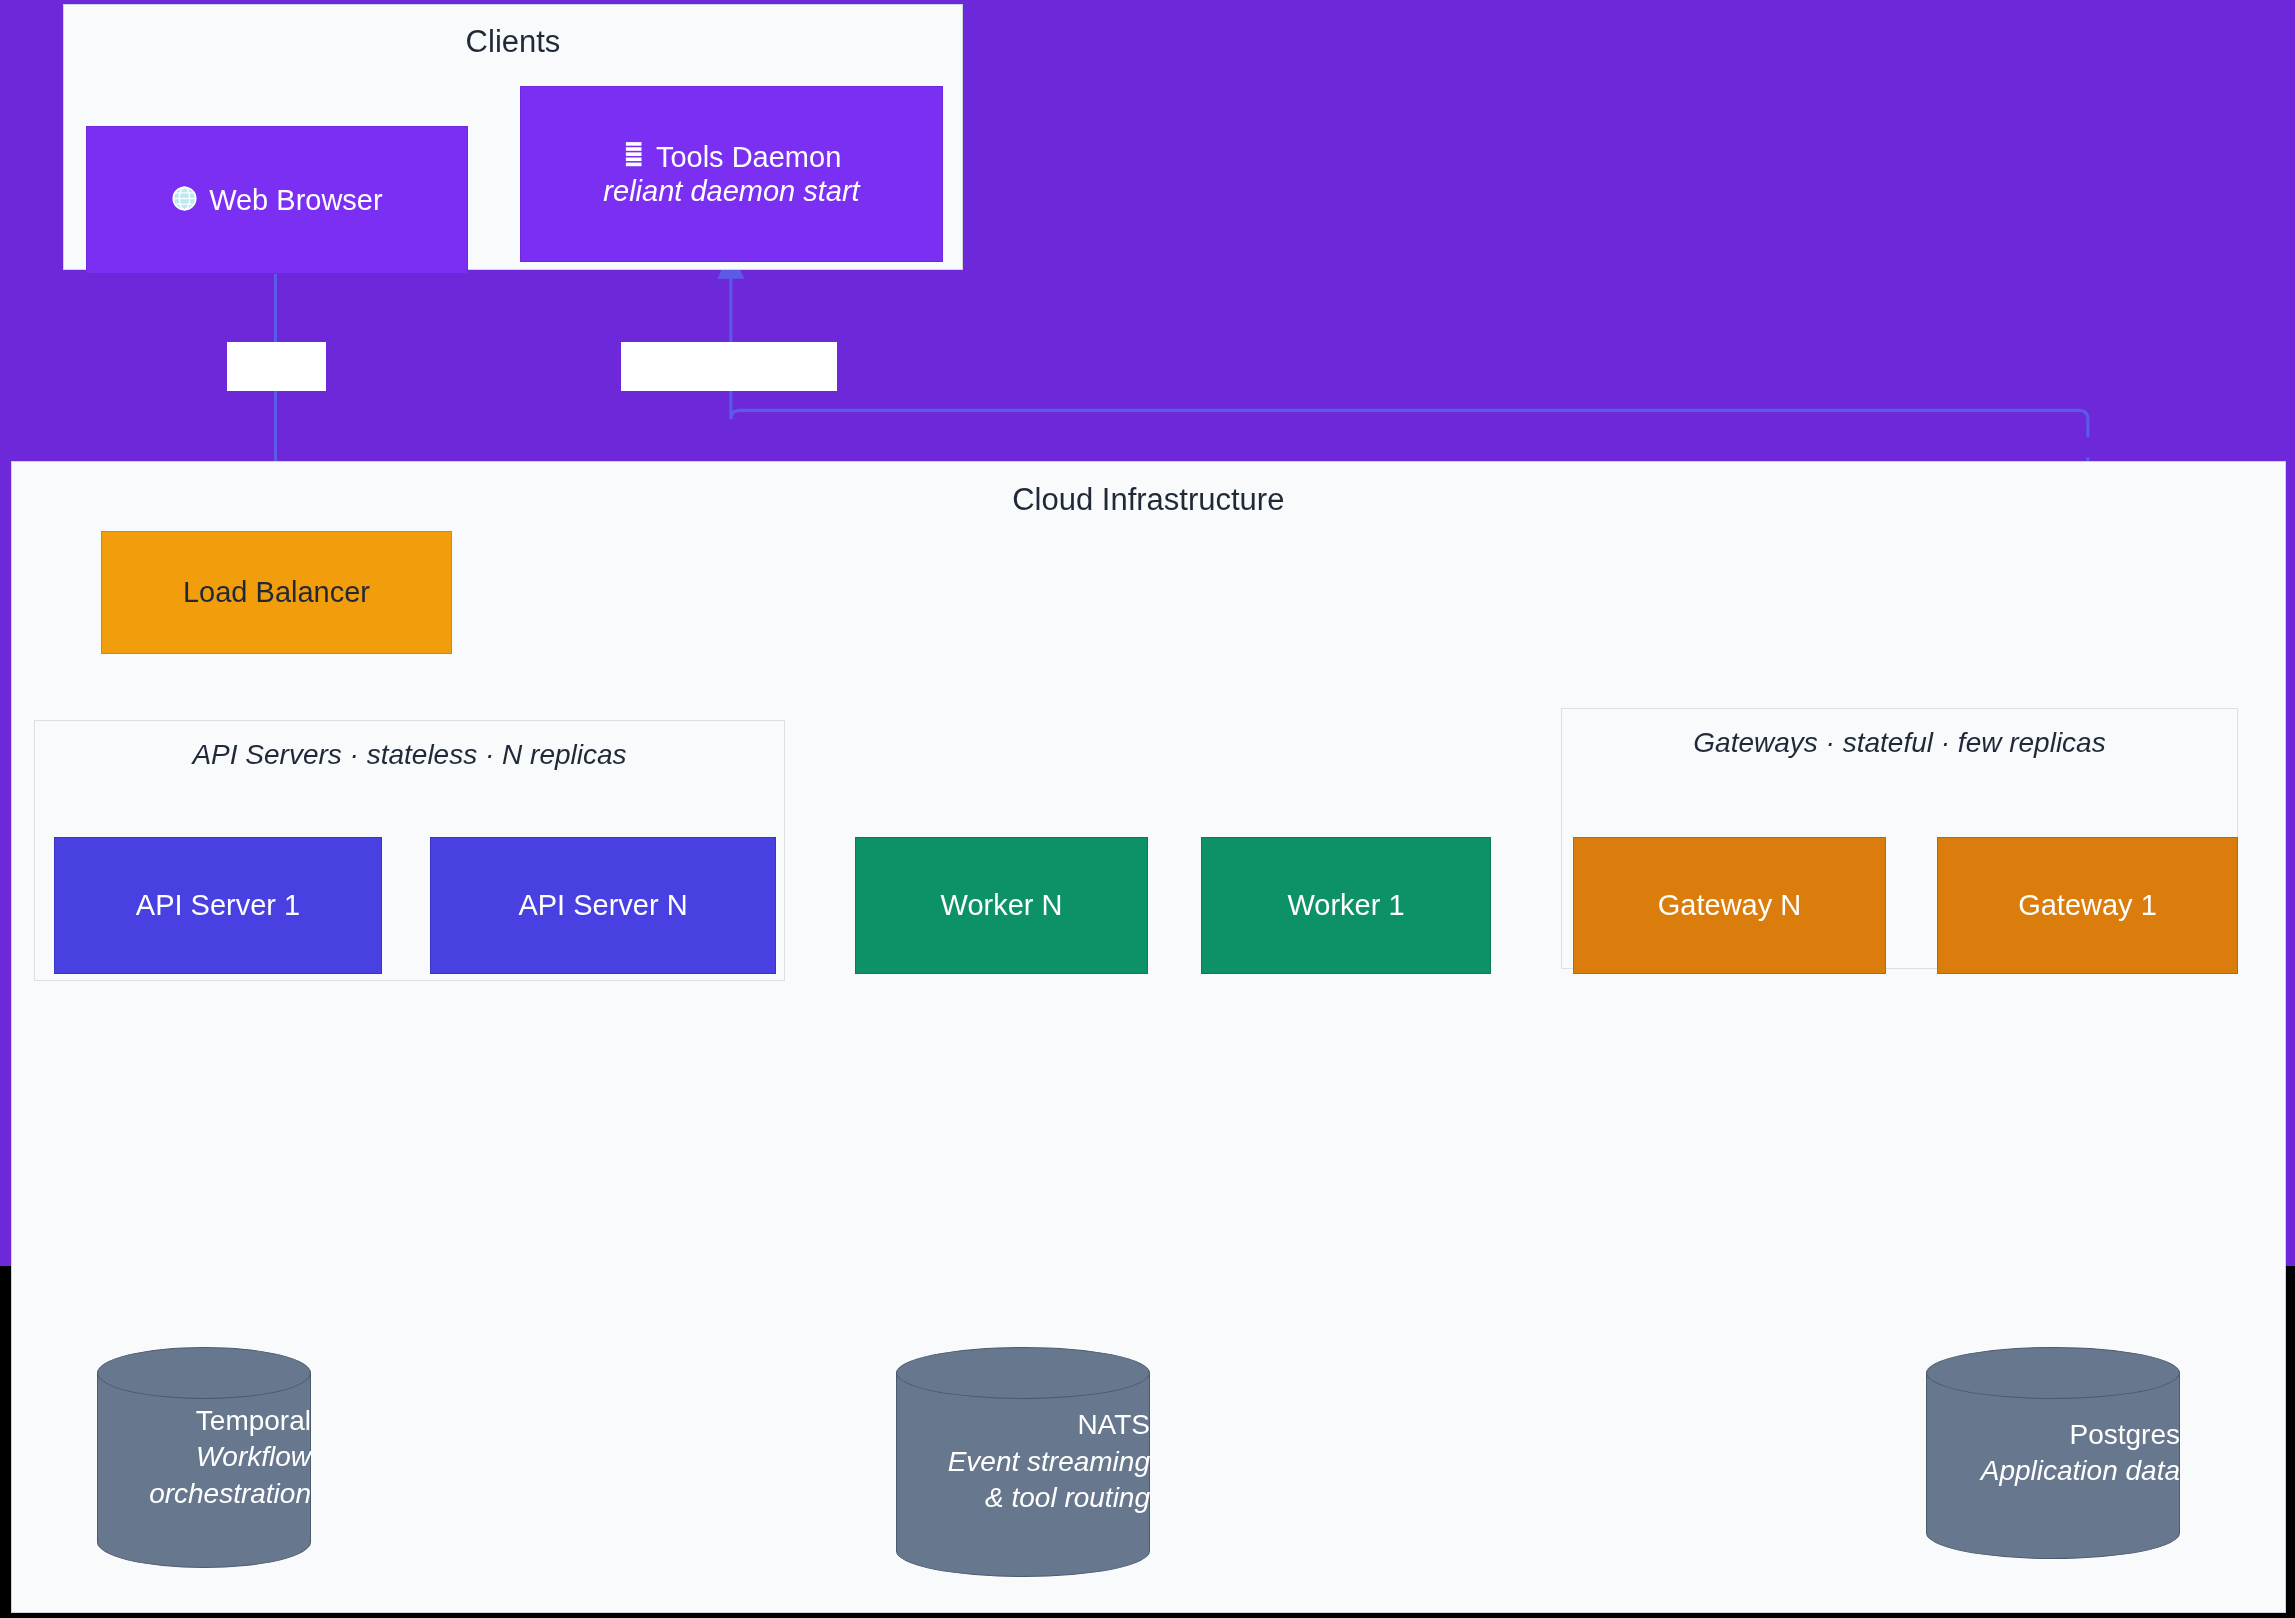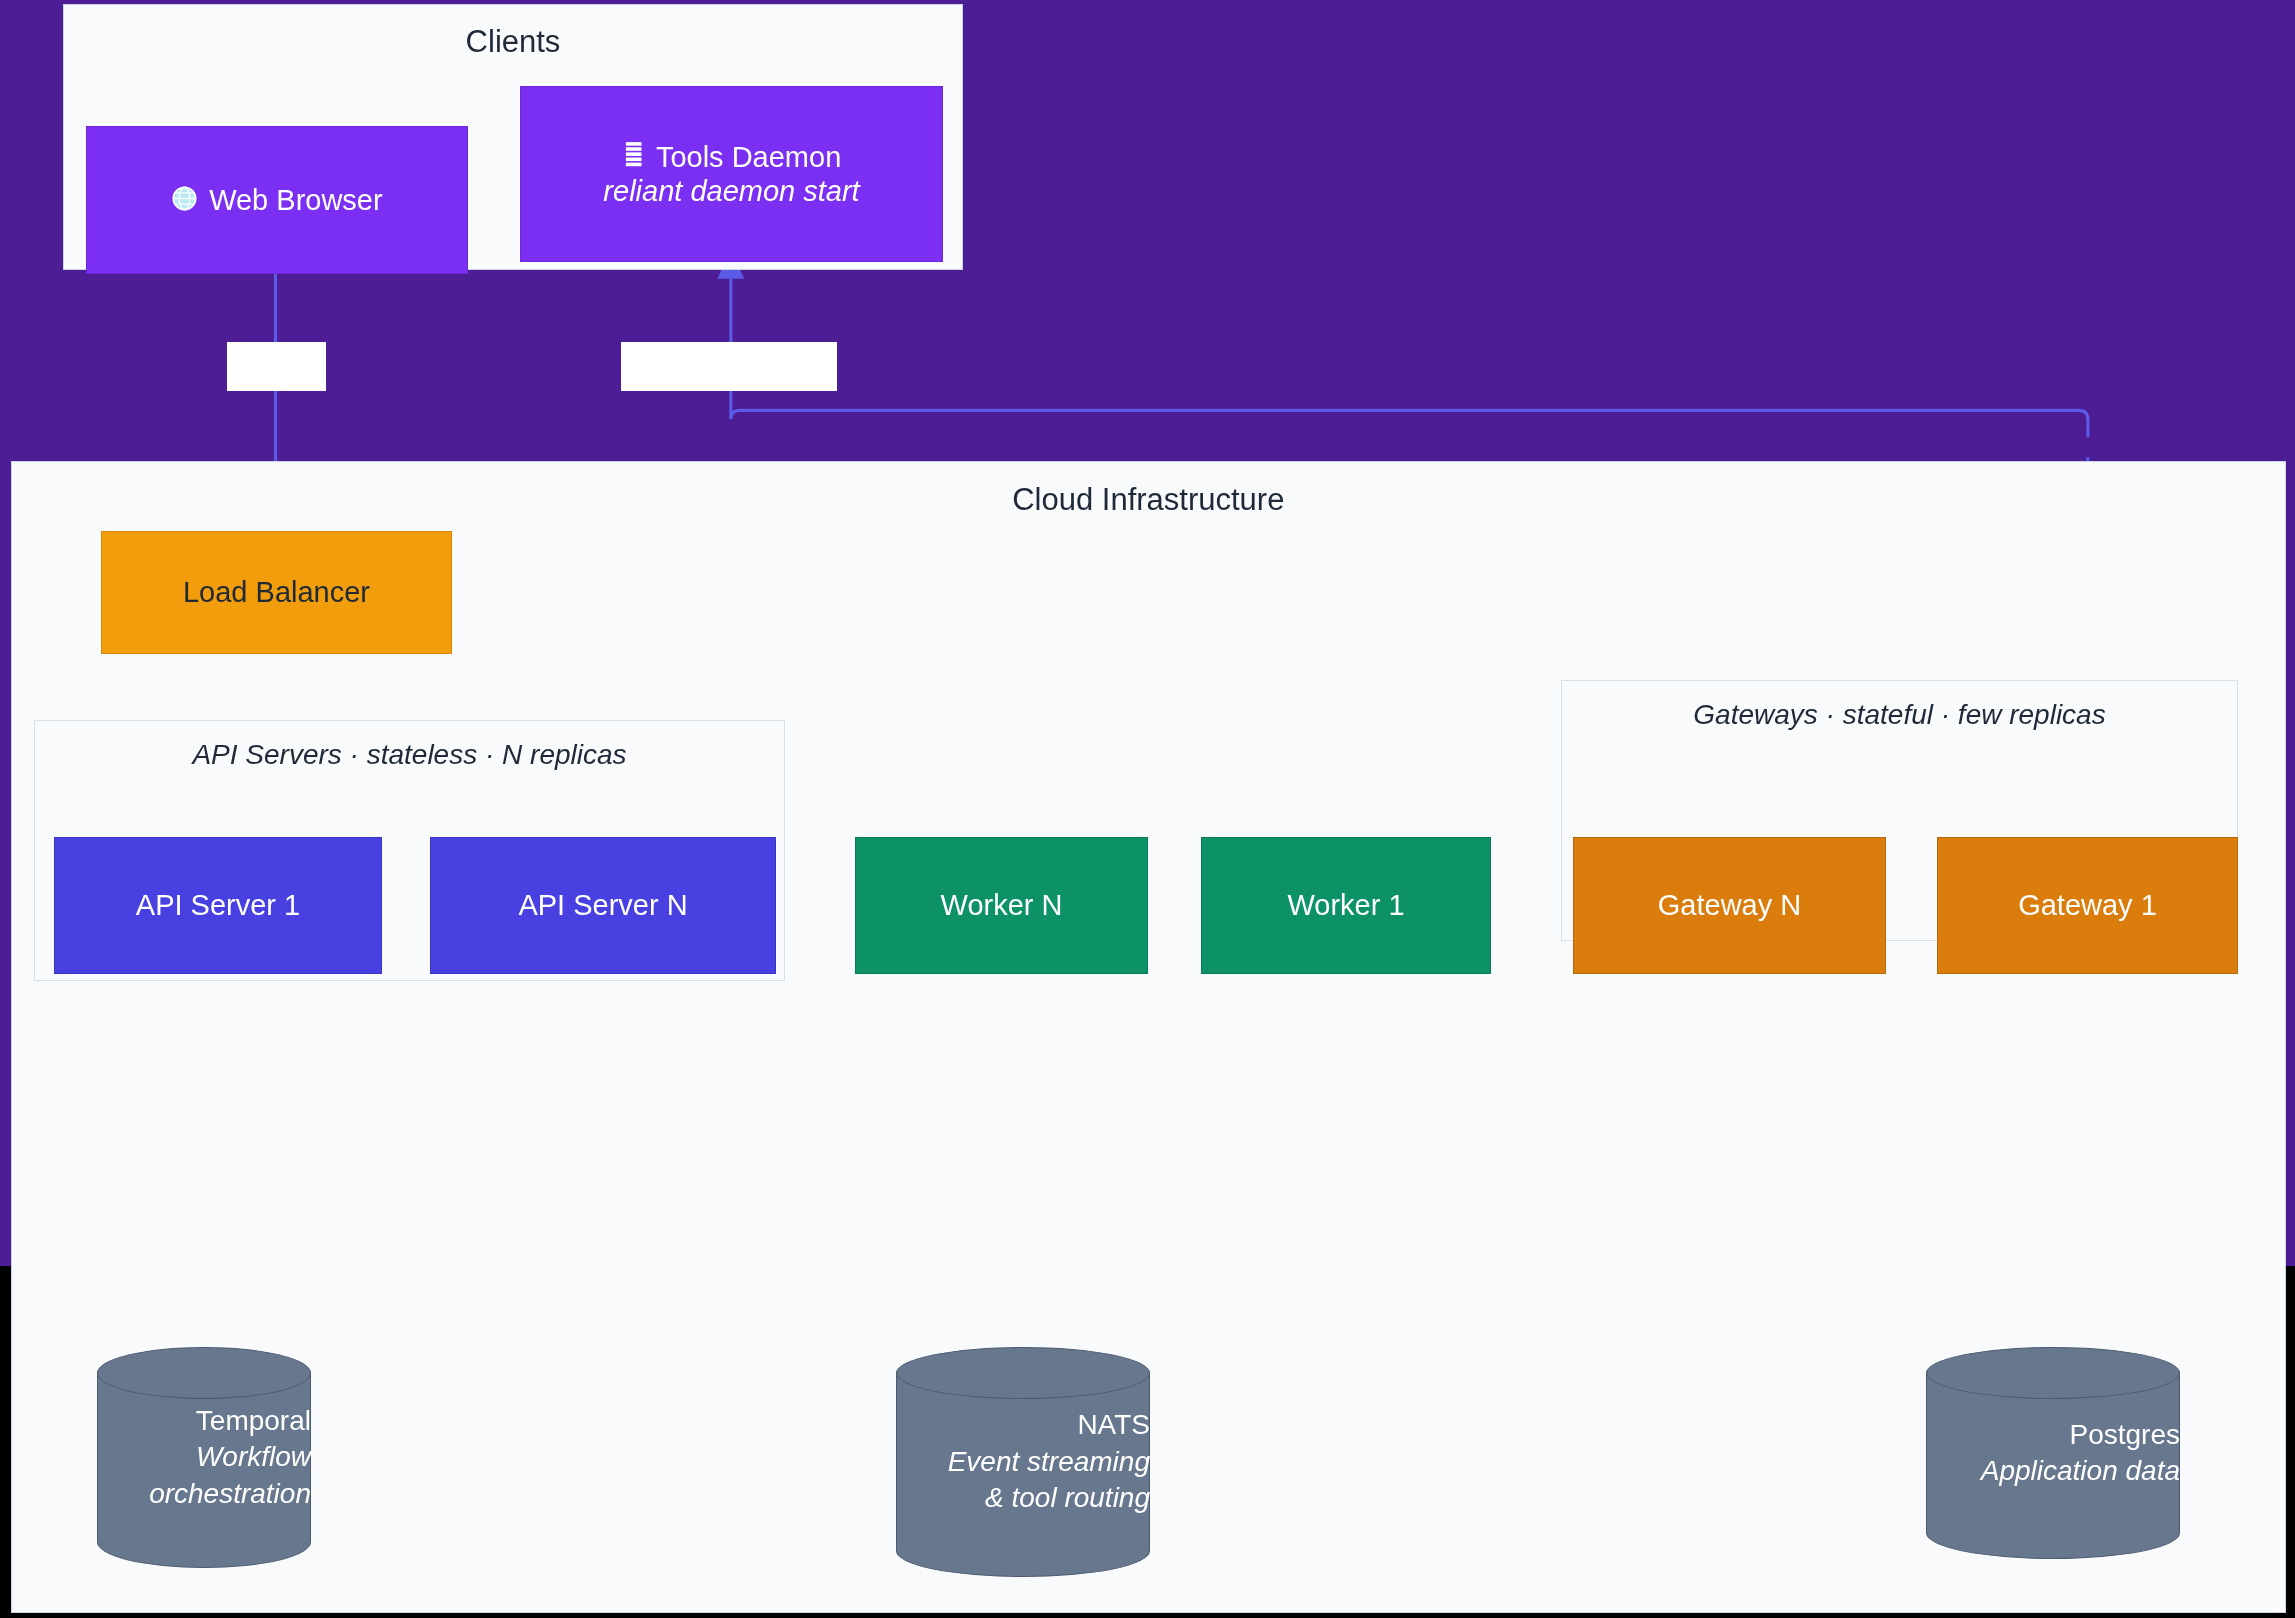--- a/index.html
+++ b/index.html
@@ -1,18 +1,18 @@
 <!DOCTYPE html>
 <html style="font-size:14.4px"><head>
 <meta charset="utf-8">
 <style>
   html,body{margin:0;padding:0;background:#000;}
   body{width:2295px;height:1618px;overflow:hidden;
        font-family:"Liberation Sans","DejaVu Sans",sans-serif;}
-  #stage{position:relative;width:2295px;height:1266px;background:#4c1d95;}
+  #stage{position:relative;width:2295px;height:1266px;background:#6d28d9;}
   svg#wires{position:absolute;left:0;top:0;width:2295px;height:1618px;pointer-events:none;}
 
   .group-box{position:absolute;background:#F8FAFC;border:1.8px solid #CBD5E1;box-sizing:border-box;}
   .group-title{position:absolute;width:100%;text-align:center;color:#1F2937;
                font-size:31px;line-height:1;white-space:nowrap;}
   .sub-box{position:absolute;background:#F8FAFC;border:1.8px solid #D8E0E8;box-sizing:border-box;}
   .sub-title{position:absolute;width:100%;text-align:center;color:#1F2937;
              font-size:28px;line-height:1;white-space:nowrap;font-style:italic;}
 
   .node{position:absolute;box-sizing:border-box;display:flex;flex-direction:column;
@@ -171,21 +171,21 @@
     <div class="ln1">API Server N</div>
   </div>
 
   <div class="node n-green" style="left:855px;top:837px;width:293px;height:137px;">
     <div class="ln1">Worker N</div>
   </div>
   <div class="node n-green" style="left:1201px;top:837px;width:290px;height:137px;">
     <div class="ln1">Worker 1</div>
   </div>
 
-  <div class="sub-box" style="left:1561px;top:680px;width:677px;height:261px;">
+  <div class="sub-box" style="left:1561px;top:708px;width:677px;height:261px;">
     <div class="sub-title" style="top:20px;">Gateways · stateful · few replicas</div>
   </div>
   <div class="node n-dorange" style="left:1573px;top:837px;width:313px;height:137px;">
     <div class="ln1">Gateway N</div>
   </div>
   <div class="node n-dorange" style="left:1937px;top:837px;width:301px;height:137px;">
     <div class="ln1">Gateway 1</div>
   </div>
 
   <div class="cyl" style="left:97px;top:1347px;width:214px;height:221px;">

